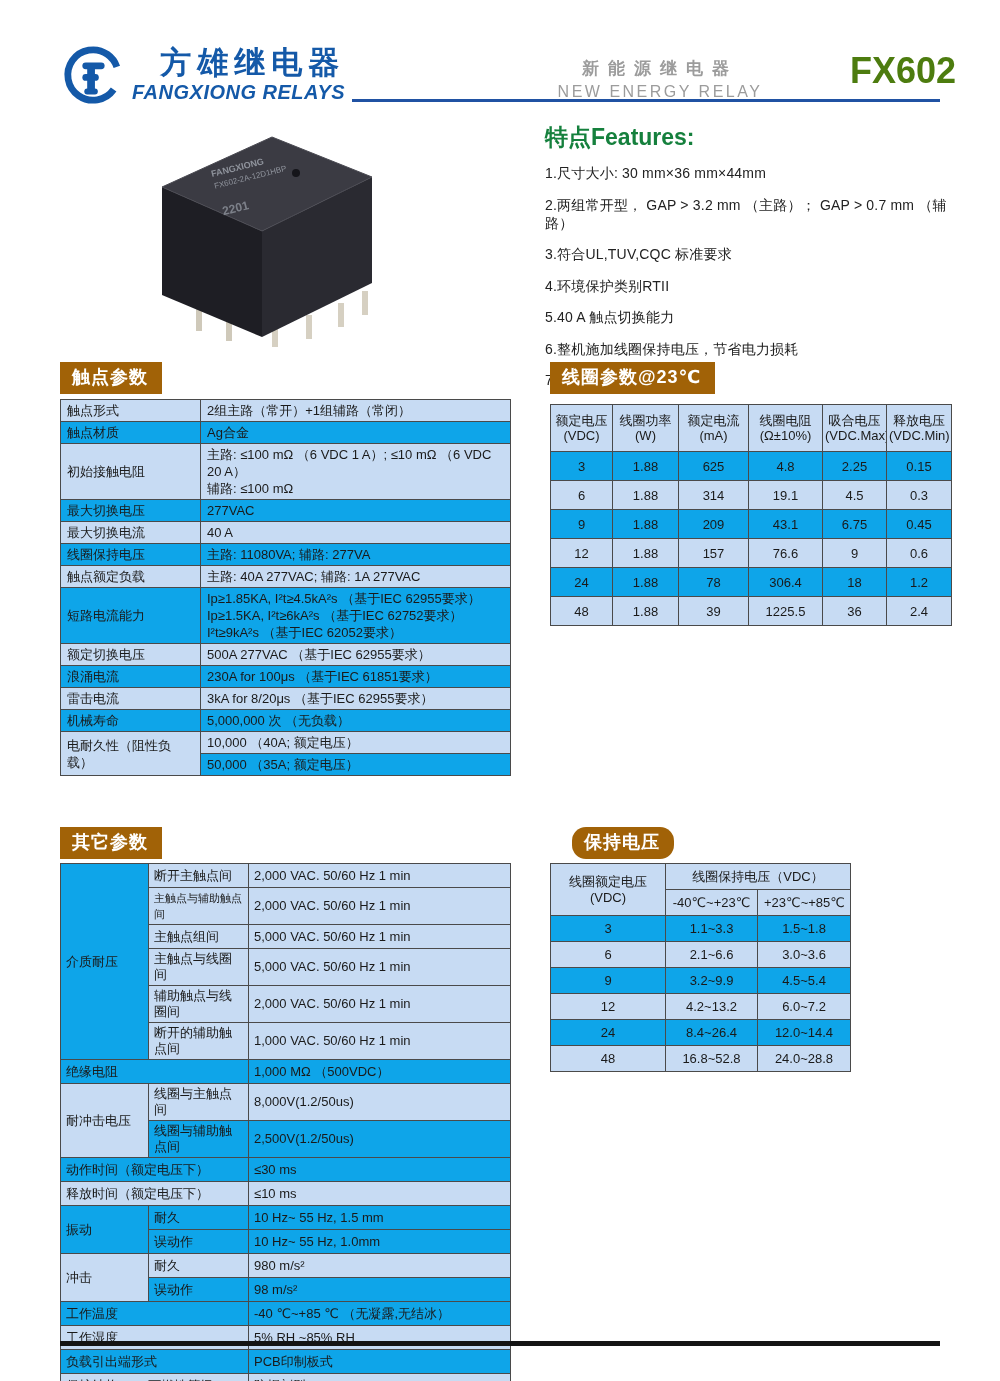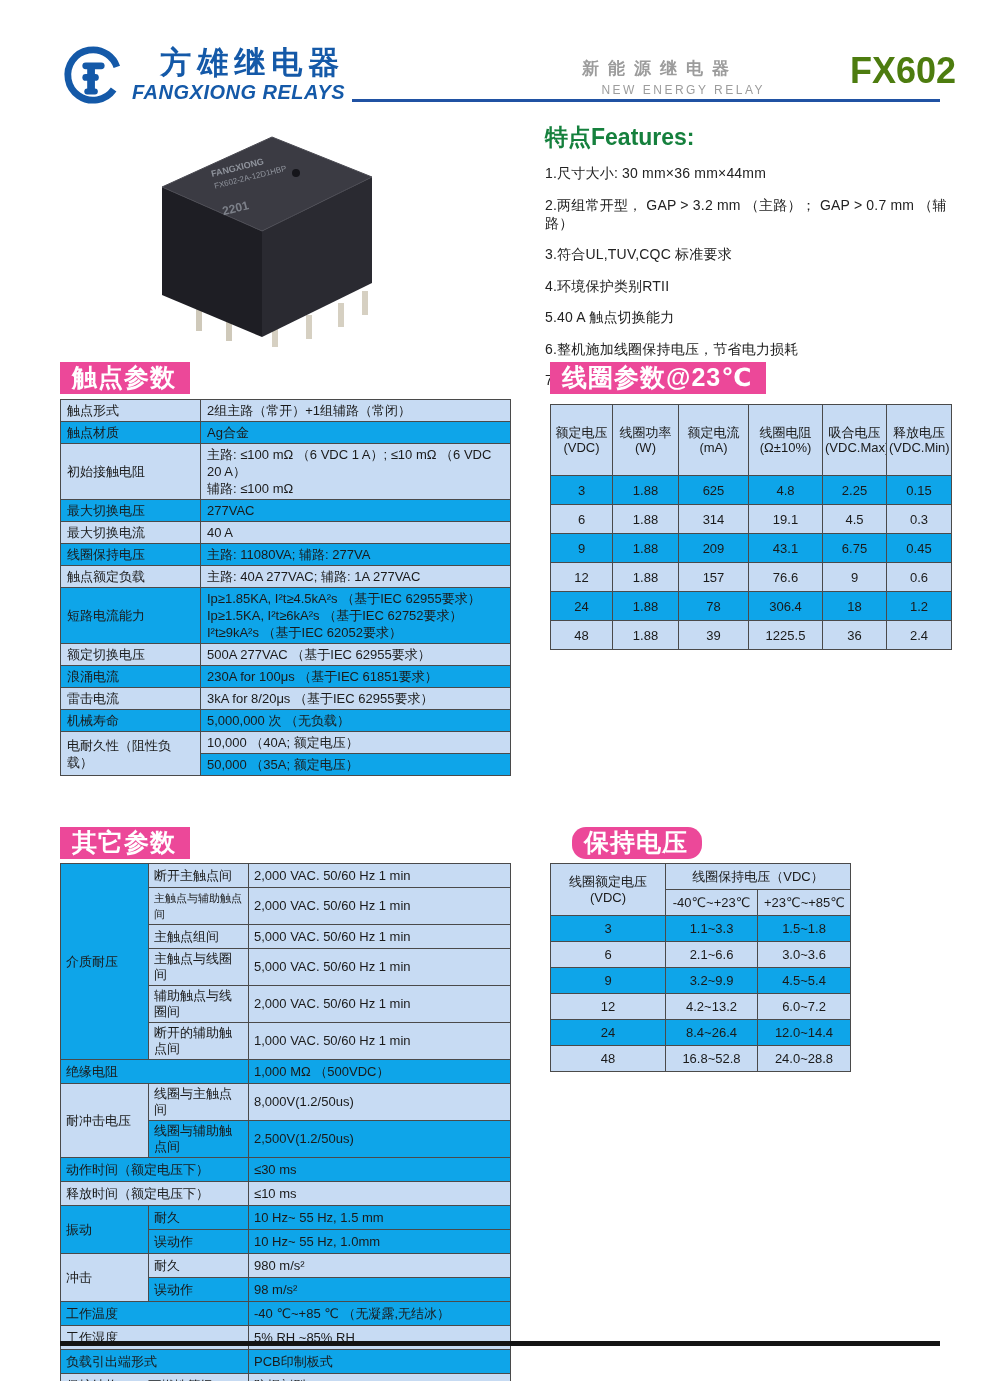--- a/index.html
+++ b/index.html
@@ -4,44 +4,44 @@
 <style>
   html,body{margin:0;padding:0;background:#e8e8e8;}
   .page{position:relative;width:1000px;height:1381px;background:#ffffff;margin:0 auto;
         font-family:"Liberation Sans","DejaVu Sans",sans-serif;color:#1a1a1a;overflow:hidden;}
   .abs{position:absolute;}
 
   
   .brand-cn{font-size:31px;font-weight:bold;color:#1459a8;letter-spacing:6px;line-height:34px;text-align:right;}
   .brand-en{font-size:20px;font-weight:bold;font-style:italic;color:#1459a8;letter-spacing:0.5px;line-height:24px;}
   .center-cn{font-size:17px;font-weight:bold;color:#9c9c9c;letter-spacing:9px;text-align:center;}
-  .center-en{font-size:12px;color:#9c9c9c;letter-spacing:2.5px;text-align:right;margin-top:3px;}
+  .center-en{font-size:16px;color:#9c9c9c;letter-spacing:2.5px;text-align:center;margin-top:3px;}
   .model{font-size:36px;font-weight:bold;color:#4d7c0f;}
   .header-line{background:#2052a3;height:3px;}
   .footer-line{background:#141414;height:5px;}
 
   
-  .band{background:#ec4899;color:#ffffff;font-weight:bold;font-size:25px;line-height:29px;
+  .band{background:#a16207;color:#ffffff;font-weight:bold;font-size:18px;line-height:29px;
         padding:1px 14px 2px 12px;display:inline-block;letter-spacing:1px;}
 
   
   .feat-title{font-size:23px;font-weight:bold;color:#15803d;margin-bottom:12px;}
   .feat-item{font-size:14px;color:#222;margin-bottom:13.5px;letter-spacing:0.2px;}
 
   
   table{border-collapse:collapse;table-layout:fixed;width:100%;}
   td{border:1px solid #4a4a4a;font-size:13px;padding:2px 6px;vertical-align:middle;line-height:17px;
      overflow:hidden;}
   .b{background:#c7dbf3;}
   .w{background:#0ea5e9;}
   .pre{white-space:pre-line;}
   .ctr{text-align:center;}
   .small{font-size:11px;line-height:14px;}
   .coil td{height:24px;}
-  .coil .hdr{line-height:15px;padding:20px 2px;font-size:13px;}
+  .coil .hdr{line-height:15px;padding:8px 2px;font-size:13px;}
   .other td{line-height:16px;padding:2px 5px;height:19px;}
   .hold td{height:21px;}
 
   
   .photo{background:#ffffff;}
 </style>
 </head>
 <body>
 
 <div class="page">

